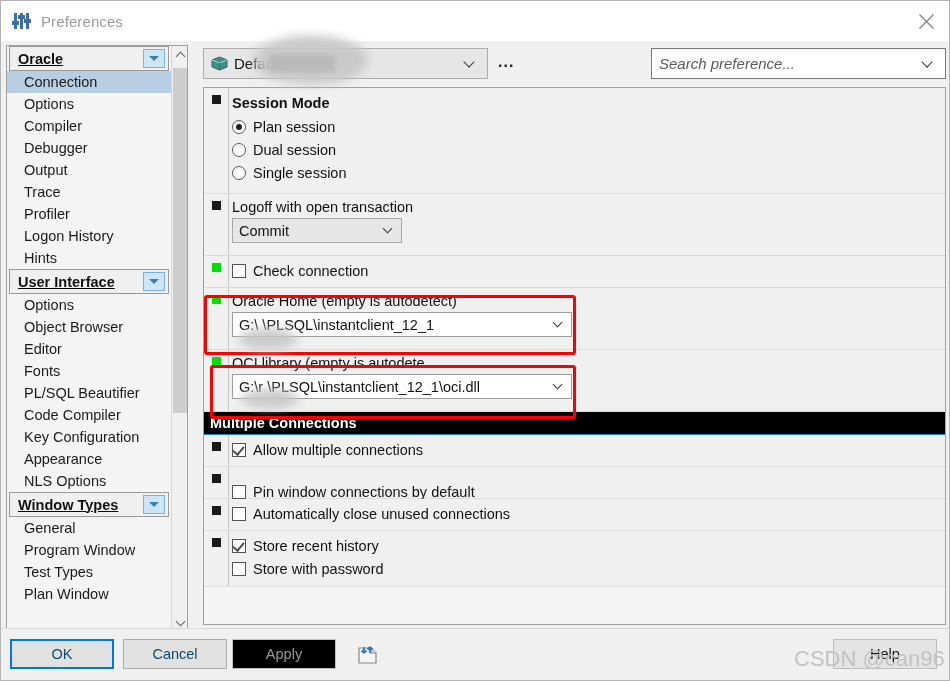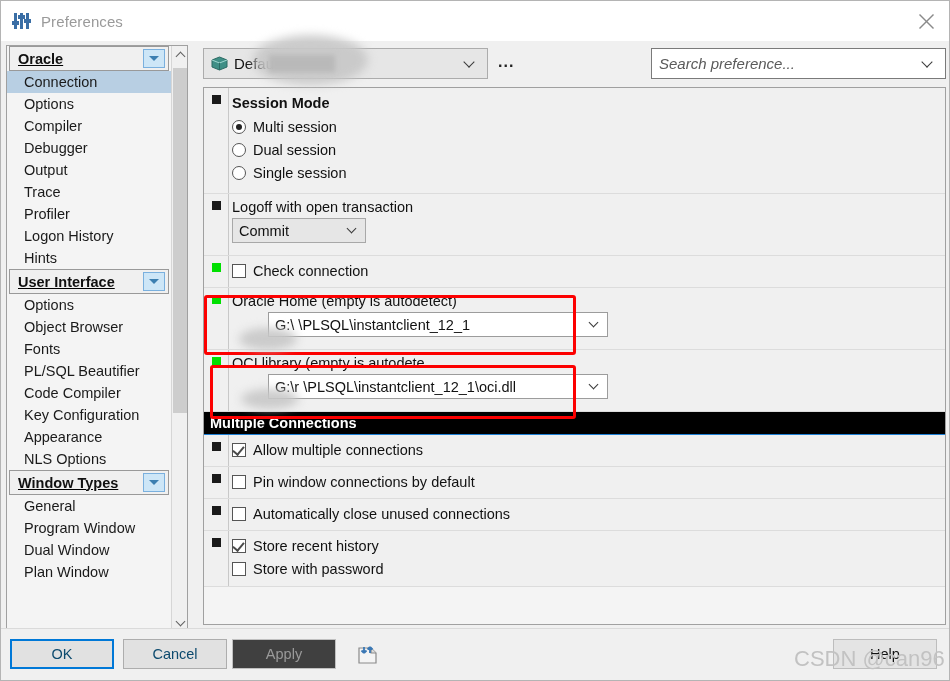--- a/index.html
+++ b/index.html
@@ -244,21 +244,21 @@
     flex: 1; font-size: 14.5px; color: #111;
     padding-left: 6px; white-space: nowrap; overflow: hidden;
   }
   .dropdown .dchev {
     width: 7px; height: 7px;
     border-left: 1.5px solid #3a3a3a;
     border-bottom: 1.5px solid #3a3a3a;
     transform: rotate(-45deg);
     margin: 0 10px 4px 4px;
   }
-  .dropdown.white { background: #ffffff; border: 1px solid #9c9c9c; margin-left: 36px; }
+  .dropdown.white { background: #ffffff; border: 1px solid #9c9c9c; }
 
   .band {
     background: #000000;
     color: #ffffff;
     font-size: 14.5px; font-weight: bold;
     padding: 3px 0 3px 6px;
     border-bottom: 1px solid #1d7fd4;
   }
 
   .redbox {
@@ -280,21 +280,21 @@
     position: absolute; top: 10px;
     height: 30px;
     background: #e1e1e1;
     border: 1px solid #adadad;
     font-family: "Liberation Sans", sans-serif;
     font-size: 14.5px; color: #0c4a6e;
     display: flex; align-items: center; justify-content: center;
     cursor: pointer;
   }
   .btn.focus { background: #e1e1e1; border: 2px solid #0078d7; }
-  .btn.disabled { color: #9a9a9a; background: #404040; border-color: #c0c0c0; cursor: default; }
+  .btn.disabled { color: #9a9a9a; background: #000000; border-color: #c0c0c0; cursor: default; }
   #btn-ok { left: 9px; width: 104px; }
   #btn-cancel { left: 122px; width: 104px; }
   #btn-apply { left: 231px; width: 104px; }
   #btn-help { left: 832px; width: 104px; background: #e4e4e4; border-color: #bdbdbd; color:#111; }
   #ie-icon {
     position: absolute; left: 356px; top: 16px;
     width: 22px; height: 20px; cursor: pointer;
   }
 
   
@@ -387,20 +387,23 @@
             <div class="arrow"></div>
           </div>
       </div>
       <div class="leaf">
           <span>Options</span>
         </div>
       <div class="leaf">
           <span>Object Browser</span>
         </div>
       <div class="leaf">
+          <span>Editor</span>
+        </div>
+      <div class="leaf">
           <span>Fonts</span>
         </div>
       <div class="leaf">
           <span>PL/SQL Beautifier</span>
         </div>
       <div class="leaf">
           <span>Code Compiler</span>
         </div>
       <div class="leaf">
           <span>Key Configuration</span>
@@ -418,21 +421,21 @@
             <div class="arrow"></div>
           </div>
       </div>
       <div class="leaf">
           <span>General</span>
         </div>
       <div class="leaf">
           <span>Program Window</span>
         </div>
       <div class="leaf">
-          <span>Dual Window</span>
+          <span>Test Types</span>
         </div>
       <div class="leaf">
           <span>Plan Window</span>
         </div>
     </div>
 
     <div id="tree-sb">
       <div class="sb-arrow up">
           <div class="chev up"></div>
         </div>
@@ -465,41 +468,41 @@
 
     <div class="row" style="height:106px;">
       <div class="gutter">
         <div class="marker"></div>
         <div class="vline"></div>
       </div>
       <div class="body">
         <div class="sec-title">Session Mode</div>
         <div class="opt">
           <div class="radio on"></div>
-          <div class="olabel">Multi session</div>
+          <div class="olabel">Plan session</div>
         </div>
         <div class="opt">
           <div class="radio"></div>
           <div class="olabel">Dual session</div>
         </div>
         <div class="opt">
           <div class="radio"></div>
           <div class="olabel">Single session</div>
         </div>
       </div>
     </div>
 
     <div class="row" style="height:62px;">
       <div class="gutter">
         <div class="marker"></div>
         <div class="vline"></div>
       </div>
       <div class="body">
         <div class="flabel">Logoff with open transaction</div>
-        <div class="dropdown" style="width:134px;">
+        <div class="dropdown" style="width:170px;">
           <div class="dval">Commit</div>
           <div class="dchev"></div>
         </div>
       </div>
     </div>
 
     <div class="row" style="height:32px;">
       <div class="gutter">
         <div class="marker green"></div>
         <div class="vline"></div>
@@ -553,21 +556,21 @@
           <div class="olabel">Allow multiple connections</div>
         </div>
       </div>
     </div>
 
     <div class="row" style="height:32px;">
       <div class="gutter">
         <div class="marker"></div>
         <div class="vline"></div>
       </div>
-      <div class="body" style="padding-top:3px;">
+      <div class="body" style="padding-top:3px;margin-top:10px;">
         <div class="opt">
           <div class="cbx"></div>
           <div class="olabel">Pin window connections by default</div>
         </div>
       </div>
     </div>
 
     <div class="row" style="height:32px;">
       <div class="gutter">
         <div class="marker"></div>

